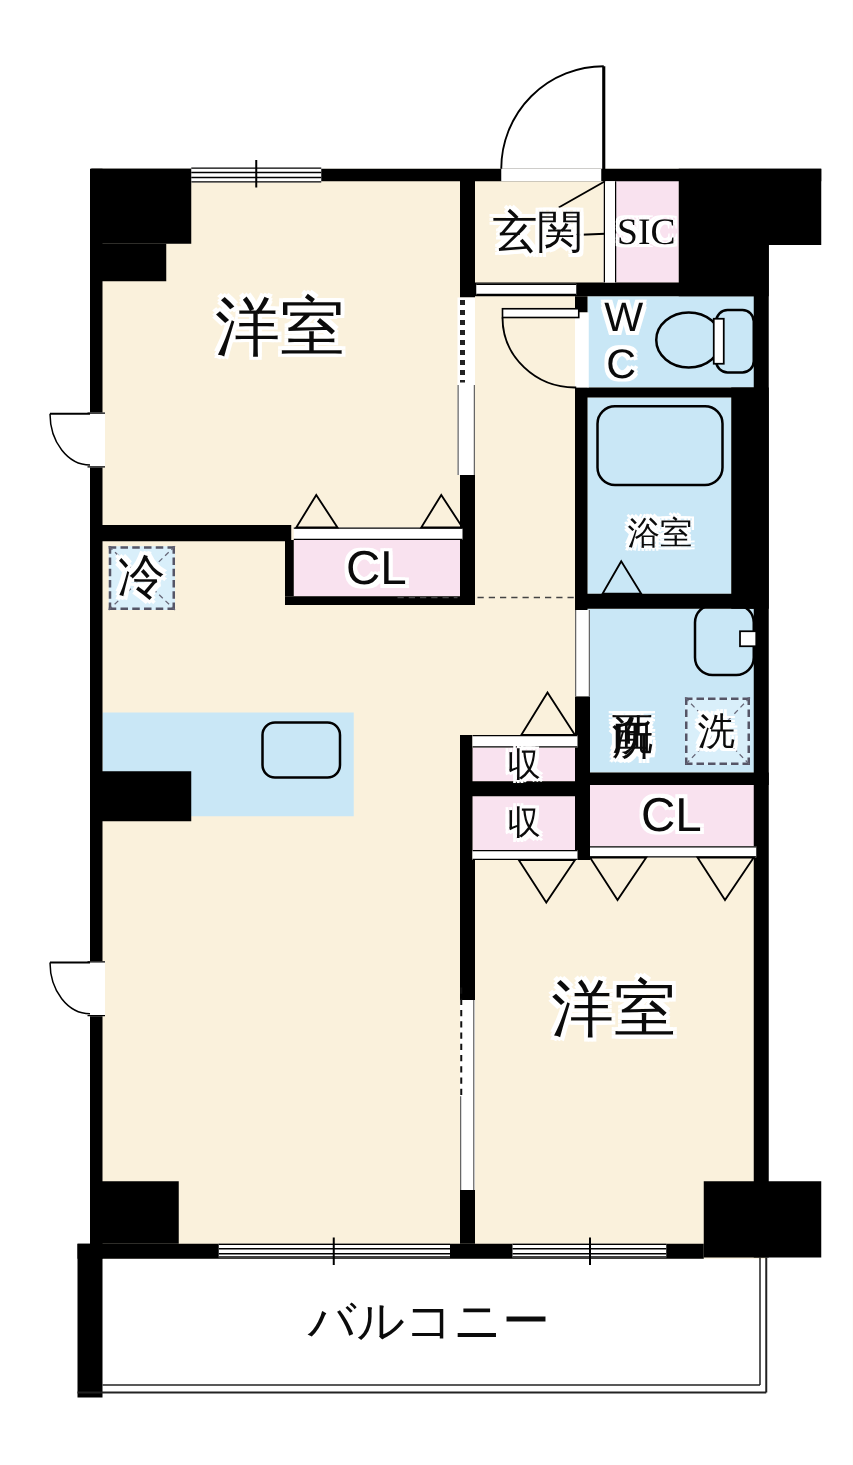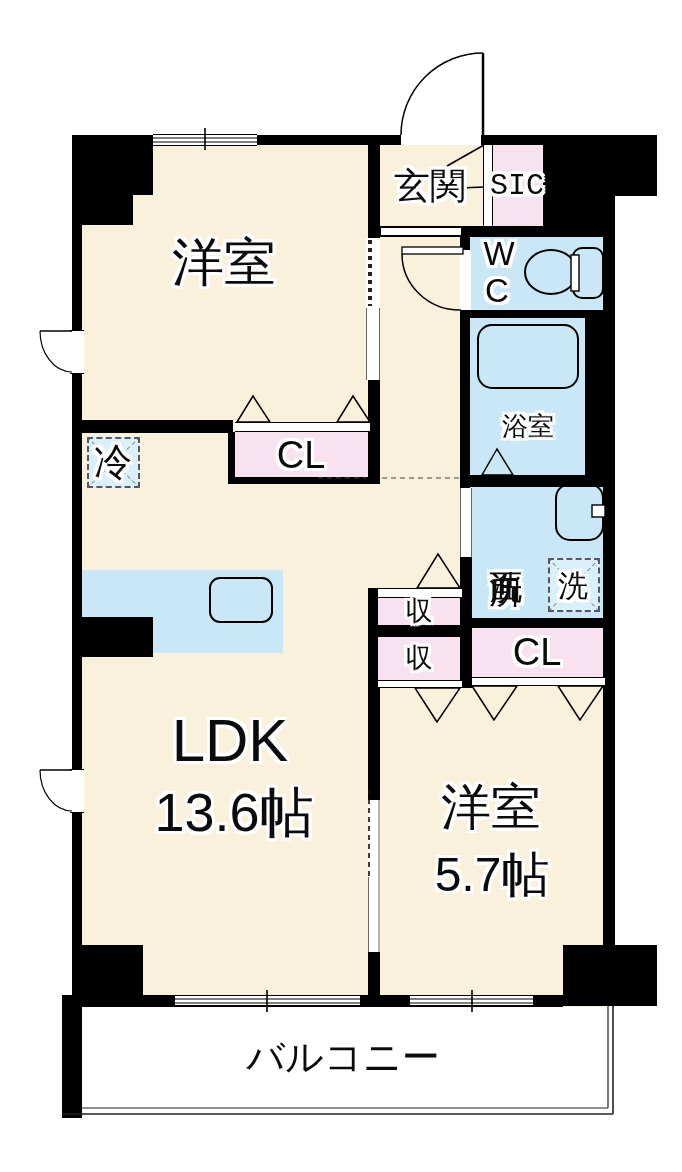--- a/index.html
+++ b/index.html
@@ -150,30 +150,27 @@
     <g stroke="#222" fill="none">
       <path d="M62 1114 H613" stroke-width="1.6"></path>
       <path d="M82 1108 H608" stroke-width="1.2"></path>
       <path d="M613 1006 V1114" stroke-width="1.6"></path>
       <path d="M608 1006 V1108" stroke-width="1.2"></path>
     </g>
   </svg>
 
   <div class="lb" style="left:224px;top:262px;font-size:52px;">洋室</div>
   <div class="lb" style="left:430px;top:186px;font-size:36px;">玄関</div>
-  <div class="lb serif" style="left:517px;top:186px;font-size:30px;font-family:Liberation Mono, monospace;">SIC</div>
+  <div class="lb serif" style="left:517px;top:186px;font-size:30px;">SIC</div>
   <div class="lb" style="left:499px;top:254px;font-size:33px;">W</div>
   <div class="lb" style="left:497px;top:291px;font-size:33px;">C</div>
   <div class="lb" style="left:528px;top:426px;font-size:26px;">浴室</div>
   <div class="lb vert" style="left:506px;top:547px;font-size:33px;">洗面所</div>
   <div class="lb" style="left:573px;top:586px;font-size:30px;">洗</div>
   <div class="lb" style="left:113px;top:463px;font-size:38px;">冷</div>
   <div class="lb" style="left:301px;top:456px;font-size:38px;">CL</div>
   <div class="lb" style="left:537px;top:653px;font-size:38px;">CL</div>
   <div class="lb" style="left:419px;top:612px;font-size:27px;">収</div>
   <div class="lb" style="left:419px;top:659px;font-size:27px;">収</div>
-  <div class="lb" style="left:230px;top:741px;font-size:60px;font-weight:500;">LDK</div>
-  <div class="lb" style="left:234px;top:812px;font-size:54px;">13.6帖</div>
   <div class="lb" style="left:491px;top:807px;font-size:50px;">洋室</div>
-  <div class="lb" style="left:492px;top:875px;font-size:48px;">5.7帖</div>
   <div class="lb" style="left:343px;top:1058px;font-size:38px;">バルコニー</div>
 
 </div>
 
 </body></html>

